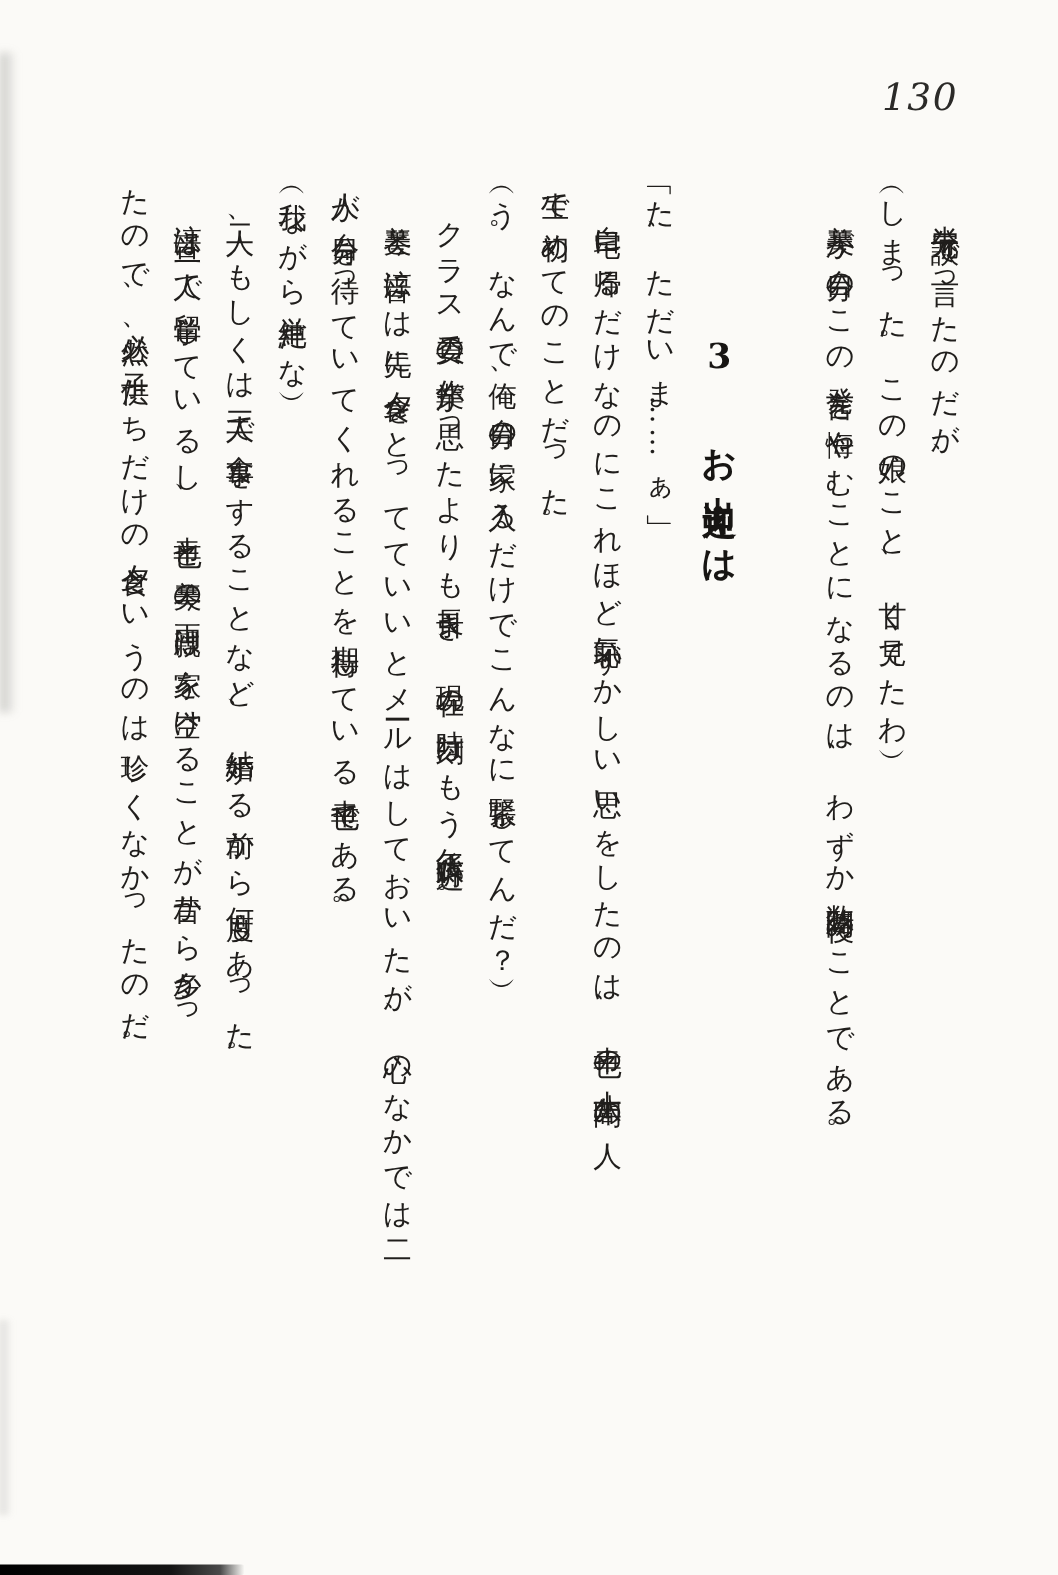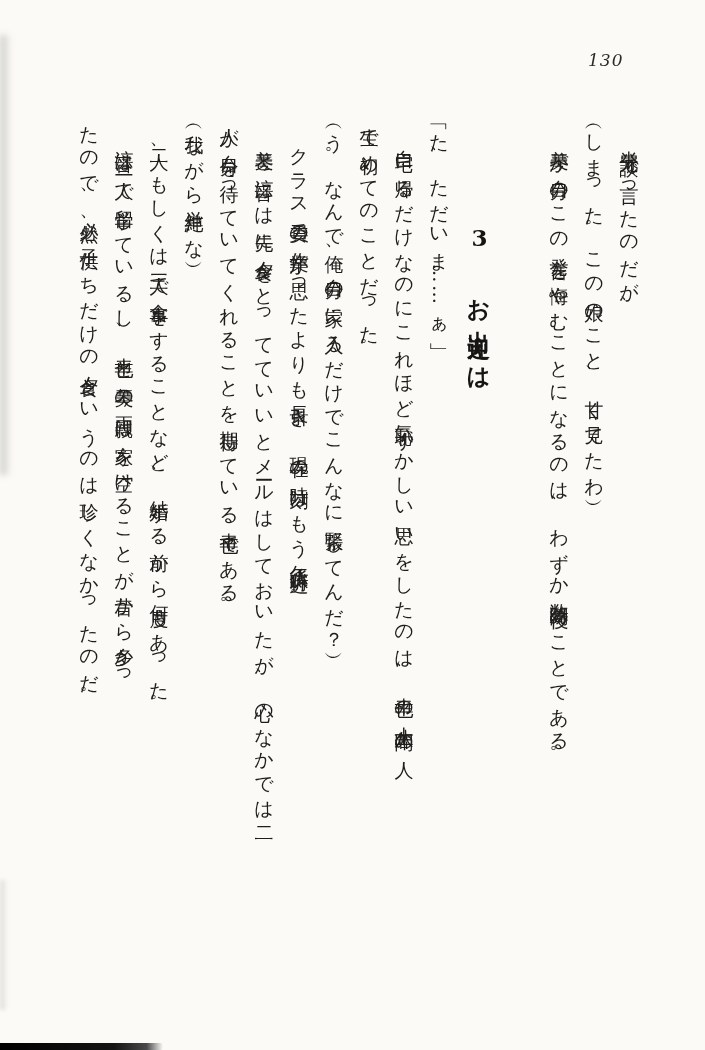--- a/index.html
+++ b/index.html
@@ -9,21 +9,21 @@
     height: 1050px;
     margin: 0 auto;
     background: #fbfaf7;
     overflow: hidden;
     font-family: "DejaVu Serif", "Liberation Serif", serif;
   }
   .page-num {
     position: absolute;
     top: 50px;
     left: 588px;
-    font-size: 17px;
+    font-size: 25px;
     font-style: italic;
     letter-spacing: 1px;
     color: #2b2a28;
   }
   .col {
     position: absolute;
     top: 113px;
     height: 880px;
     writing-mode: vertical-rl;
     text-orientation: mixed;

